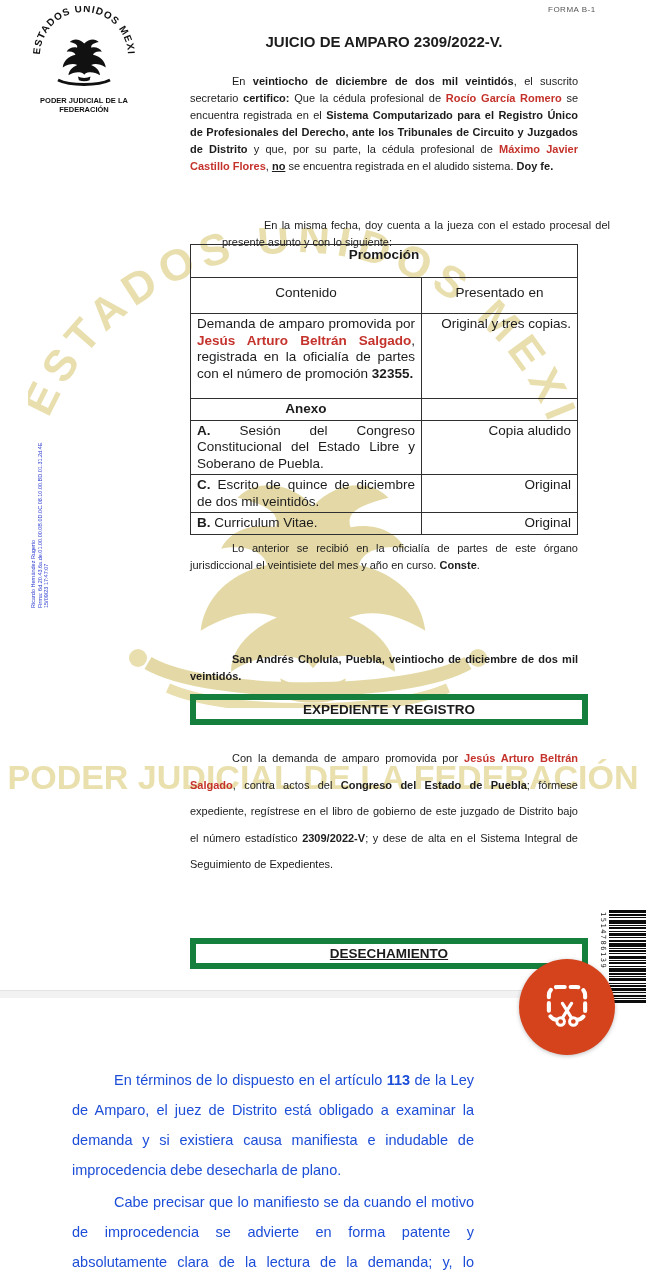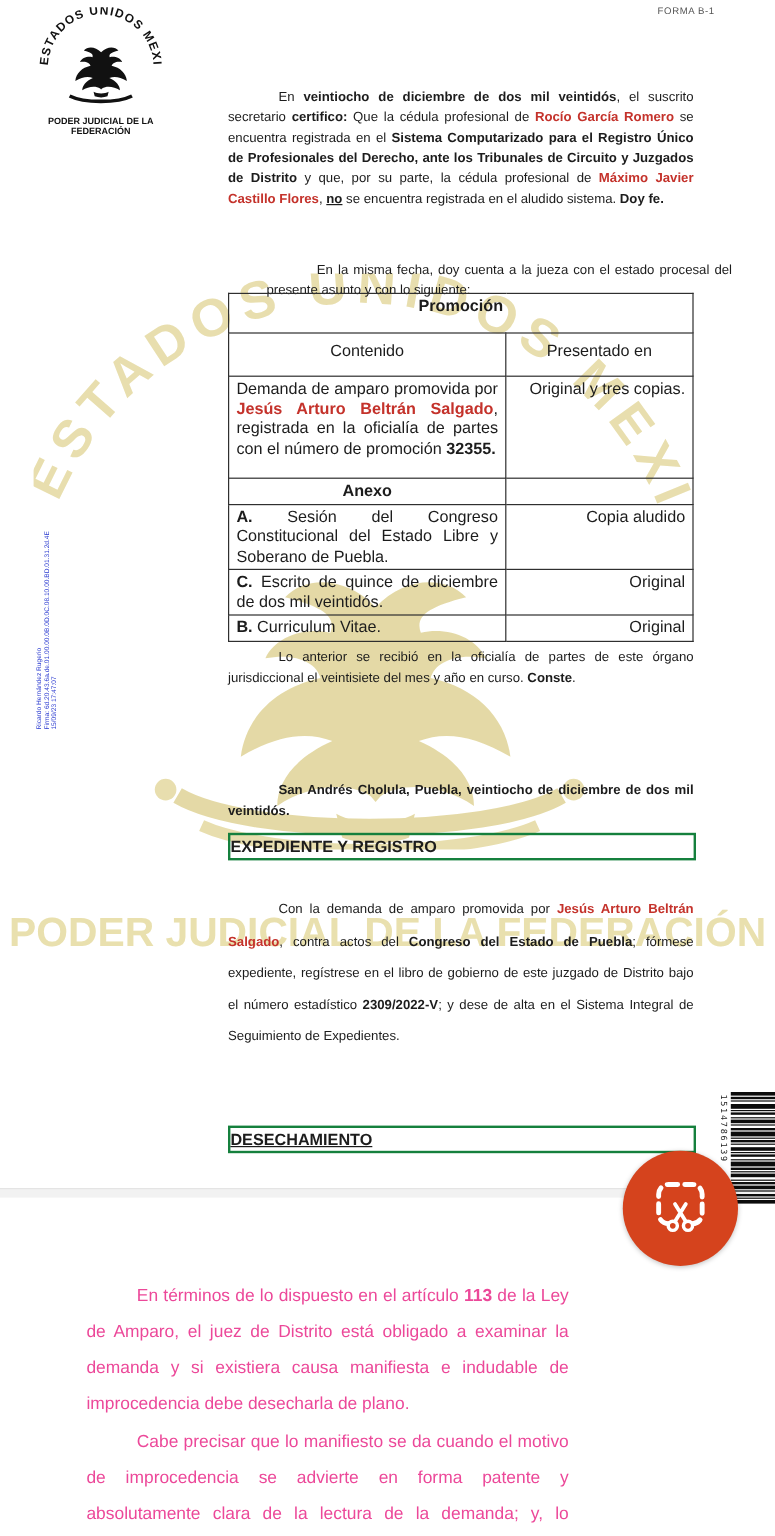--- a/index.html
+++ b/index.html
@@ -43,31 +43,31 @@
   .promo-table td{border:1px solid #2f2f2f;padding:2px 6px;vertical-align:top;}
   .tbl-title{text-align:center;font-weight:bold;height:28px;padding-top:3px;}
   .tbl-head{text-align:center;height:26px;padding-top:7px !important;}
   .cell-left{width:218px;text-align:justify;}
   .cell-right{text-align:right;}
   .tbl-anexo{text-align:center;font-weight:bold;height:16px;}
   .row-demanda td{height:80px;}
   .row-a .cell-left{height:48px;}
   
   .section-box{
-    position:absolute;left:190px;width:386px;height:19px;z-index:2;border:2px solid #15803d;
-    font-weight:bold;font-size:13.5px;line-height:19px;
+    position:absolute;left:190px;width:386px;height:19px;z-index:2;border:6px solid #15803d;
+    text-align:center;font-weight:bold;font-size:13.5px;line-height:19px;
   }
   .box-expediente{top:694px;}
   .box-desechamiento{top:938px;text-decoration:underline;}
   
   .page-gap{position:absolute;left:0;top:990px;width:646px;height:7px;background:#f2f2f2;
             border-top:1px solid #e4e4e4;z-index:3;}
   
   .para2{position:absolute;left:72px;width:402px;z-index:2;font-size:14.5px;line-height:30px;
-         text-align:justify;text-indent:42px;color:#ec4899;}
+         text-align:justify;text-indent:42px;color:#1d4ed8;}
   .p-bot1{top:1050px;}
   .p-bot2{top:1172px;}
   
   .stamp{
     position:absolute;left:30px;top:608px;width:158px;z-index:2;
     transform:rotate(-90deg);transform-origin:0 0;
     font-size:5.5px;line-height:6.5px;color:#2b3bd0;white-space:nowrap;
   }
   
   .barcode{position:absolute;left:597px;top:910px;width:49px;height:118px;z-index:8;overflow:hidden;}
@@ -119,20 +119,21 @@
     <text font-size="10" font-weight="bold" fill="#111" letter-spacing="1">
       <textPath href="#seal-arc" startOffset="1%">ESTADOS UNIDOS MEXICANOS</textPath>
     </text>
     <use href="#eagle-shape" transform="translate(17 14) scale(0.157)" fill="#111"></use>
     <path d="M30 74 C42 80 70 80 82 74" stroke="#111" stroke-width="3" fill="none"></path>
   </svg>
   <div class="seal-caption">PODER JUDICIAL DE LA FEDERACIÓN</div>
 
   <div class="forma">FORMA B-1</div>
 
+  <div class="doc-title">JUICIO DE AMPARO 2309/2022-V.</div>
 
   <p class="para p-cert"><span>En </span><span class="b">veintiocho de diciembre de dos mil veintidós</span><span>, el suscrito secretario </span><span class="b">certifico:</span><span> Que la cédula profesional de </span><span class="r">Rocío García Romero</span><span> se encuentra registrada en el </span><span class="b">Sistema Computarizado para el Registro Único de Profesionales del Derecho, ante los Tribunales de Circuito y Juzgados de Distrito</span><span> y que, por su parte, la cédula profesional de </span><span class="r">Máximo Javier Castillo Flores</span><span>, </span><span class="u">no</span><span> se encuentra registrada en el aludido sistema. </span><span class="b">Doy fe.</span></p>
 
   <p class="para p-cuenta">En la misma fecha, doy cuenta a la jueza con el estado procesal del presente asunto y con lo siguiente:</p>
 
   <table class="promo-table">
     <tbody>
         <tr>
       <td class="tbl-title" colspan="2">Promoción</td>
     </tr>

